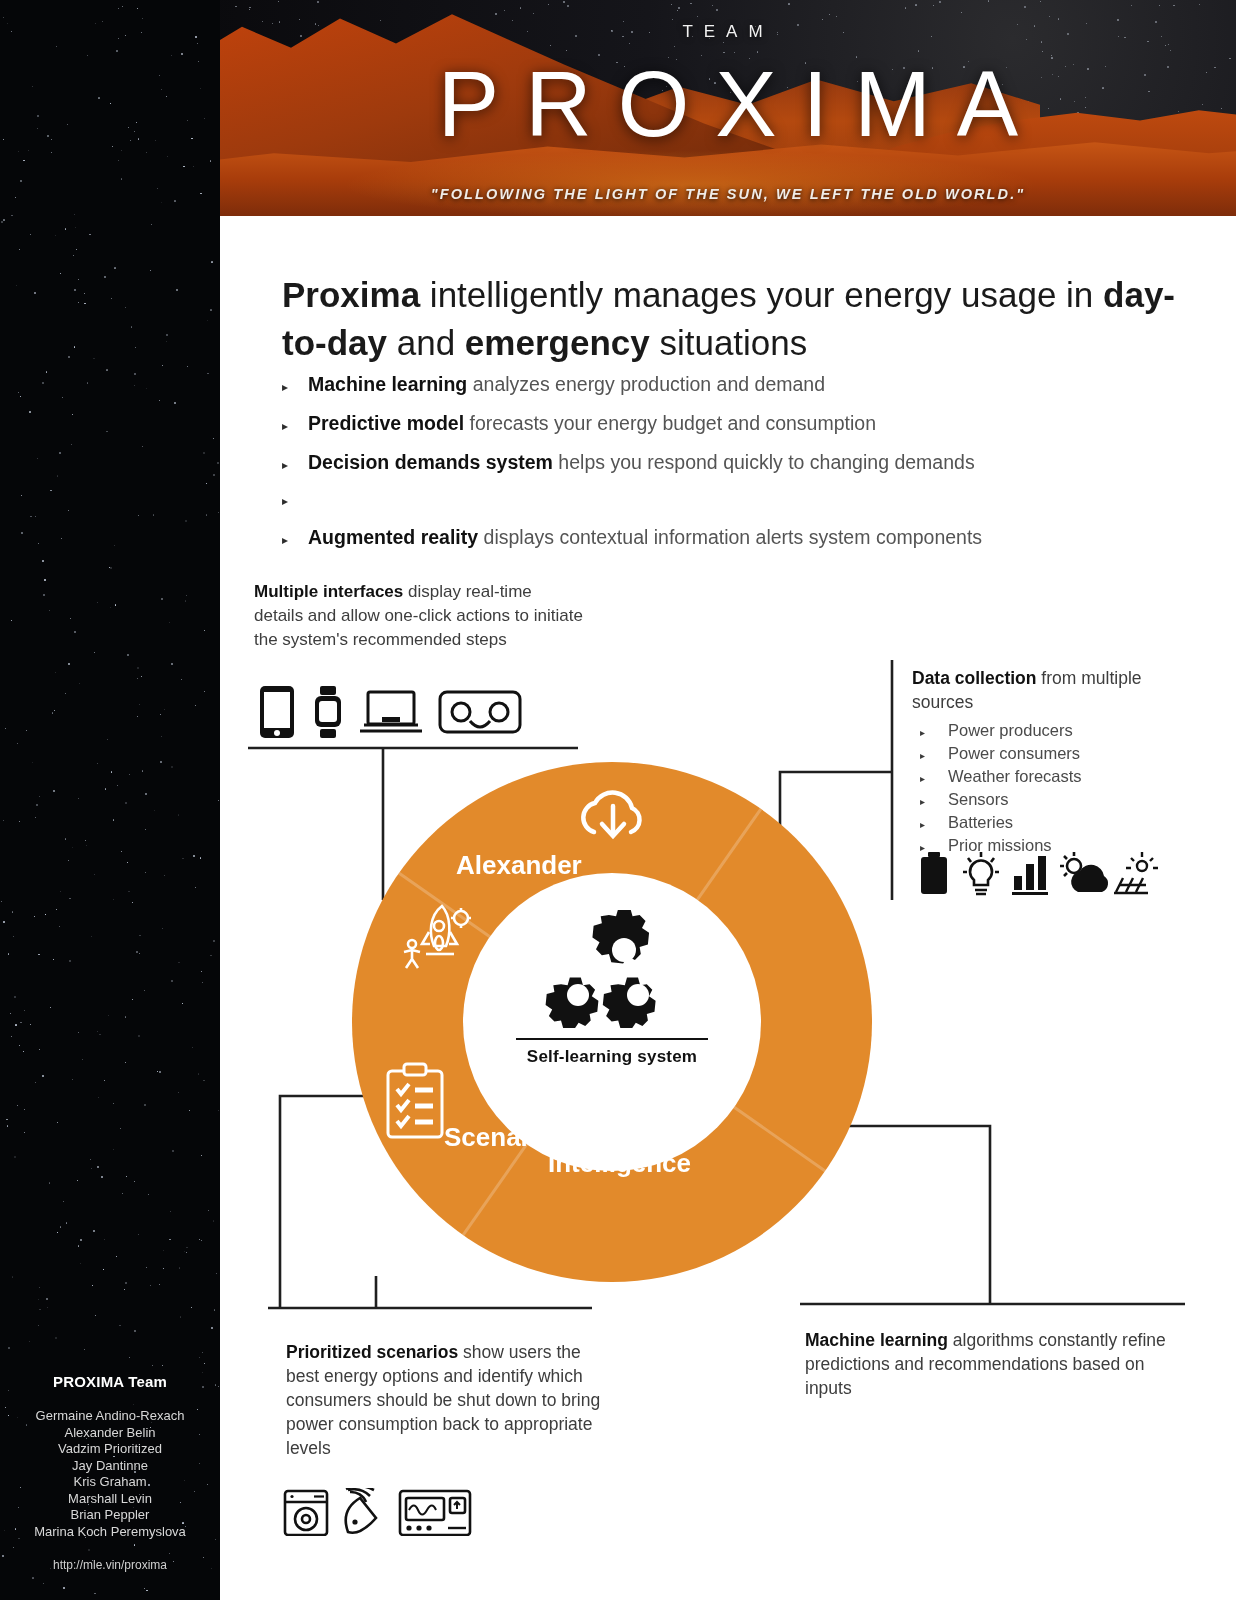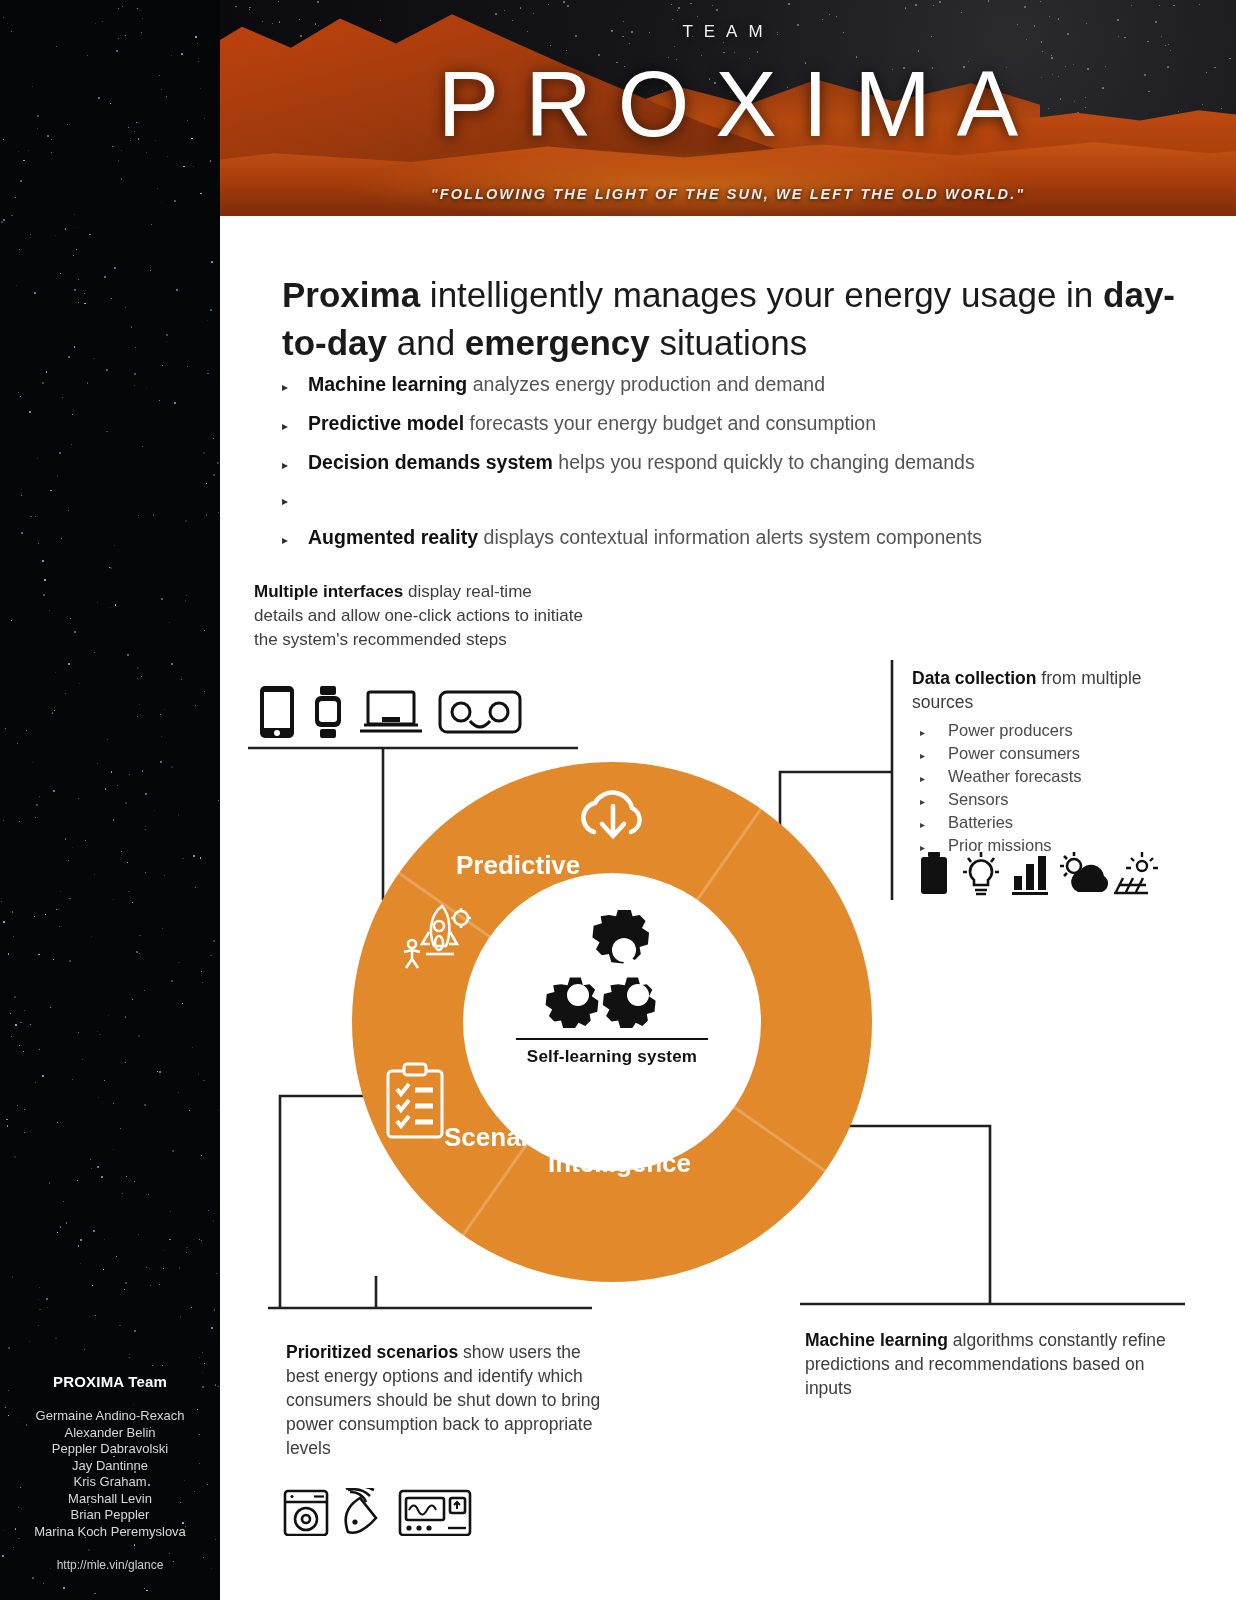--- a/index.html
+++ b/index.html
@@ -592,28 +592,28 @@
       <i class="star" style="left:104.2px;top:275.7px;width:2.03px;height:2.03px;opacity:0.60"></i>
       <i class="star" style="left:45.4px;top:913.5px;width:0.41px;height:0.41px;opacity:0.95"></i>
       <i class="star" style="left:161.1px;top:201.9px;width:0.86px;height:0.86px;opacity:0.16"></i>
       <i class="star" style="left:112.5px;top:819.1px;width:1.82px;height:1.82px;opacity:0.68"></i>
     </div>
   <div id="sidebar-credits">
     <div id="team-heading">PROXIMA Team</div>
     <div id="team-members">
         <div class="member">Germaine Andino-Rexach</div>
         <div class="member">Alexander Belin</div>
-        <div class="member">Peppler Dabravolski</div>
+        <div class="member">Vadzim Prioritized</div>
         <div class="member">Jay Dantinne</div>
         <div class="member">Kris Graham</div>
         <div class="member">Marshall Levin</div>
         <div class="member">Brian Peppler</div>
         <div class="member">Marina Koch Peremyslova</div>
       </div>
-    <div id="team-url">http://mle.vin/glance</div>
+    <div id="team-url">http://mle.vin/proxima</div>
   </div>
 </div>
 
 <div id="banner">
   <div id="banner-sky">
       <i class="bstar" style="left:243.5px;top:20.8px;width:1.02px;height:1.02px"></i>
       <i class="bstar" style="left:168.4px;top:107.1px;width:0.59px;height:0.59px"></i>
       <i class="bstar" style="left:306.0px;top:115.4px;width:1.04px;height:1.04px"></i>
       <i class="bstar" style="left:59.1px;top:21.4px;width:1.20px;height:1.20px"></i>
       <i class="bstar" style="left:711.9px;top:67.3px;width:1.31px;height:1.31px"></i>
@@ -1069,21 +1069,21 @@
       <svg width="66" height="78" viewBox="0 0 66 78" fill="none" stroke="#fff" stroke-width="3">
         <rect x="6" y="9" width="54" height="66" rx="4"></rect>
         <rect x="22" y="2" width="22" height="11" rx="3" fill="#E28A2B"></rect>
         <path d="M15 27 l4 5 l8 -10" stroke-width="4"></path>
         <path d="M15 43 l4 5 l8 -10" stroke-width="4"></path>
         <path d="M15 59 l4 5 l8 -10" stroke-width="4"></path>
         <path d="M33 28 h18 M33 44 h18 M33 60 h18" stroke-width="5"></path>
       </svg>
     </div>
 
-    <div class="quad-label" id="lbl-execution">Predictive</div>
+    <div class="quad-label" id="lbl-execution">Alexander</div>
     <div class="quad-label" id="lbl-inputs">Inputs</div>
     <div class="quad-label" id="lbl-intelligence">Intelligence</div>
     <div class="quad-label" id="lbl-scenarios">Scenarios</div>
 
     <div id="donut-hole"></div>
 
     <div id="core">
       <svg width="152" height="118" viewBox="0 0 152 118">
         <g fill="#111">
           <path d="M76 6 l6 1 2 -7 h10 l2 7 6 -1 5 5 -3 6 6 4 -1 10 -7 2 1 6 -5 5 -6 -3 -4 6 -10 -1 -2 -7 -6 1 -5 -5 3 -6 -6 -4 1 -10 7 -2 -1 -6 z" transform="translate(-12,-2) scale(1.18) translate(-4,0)"></path>

